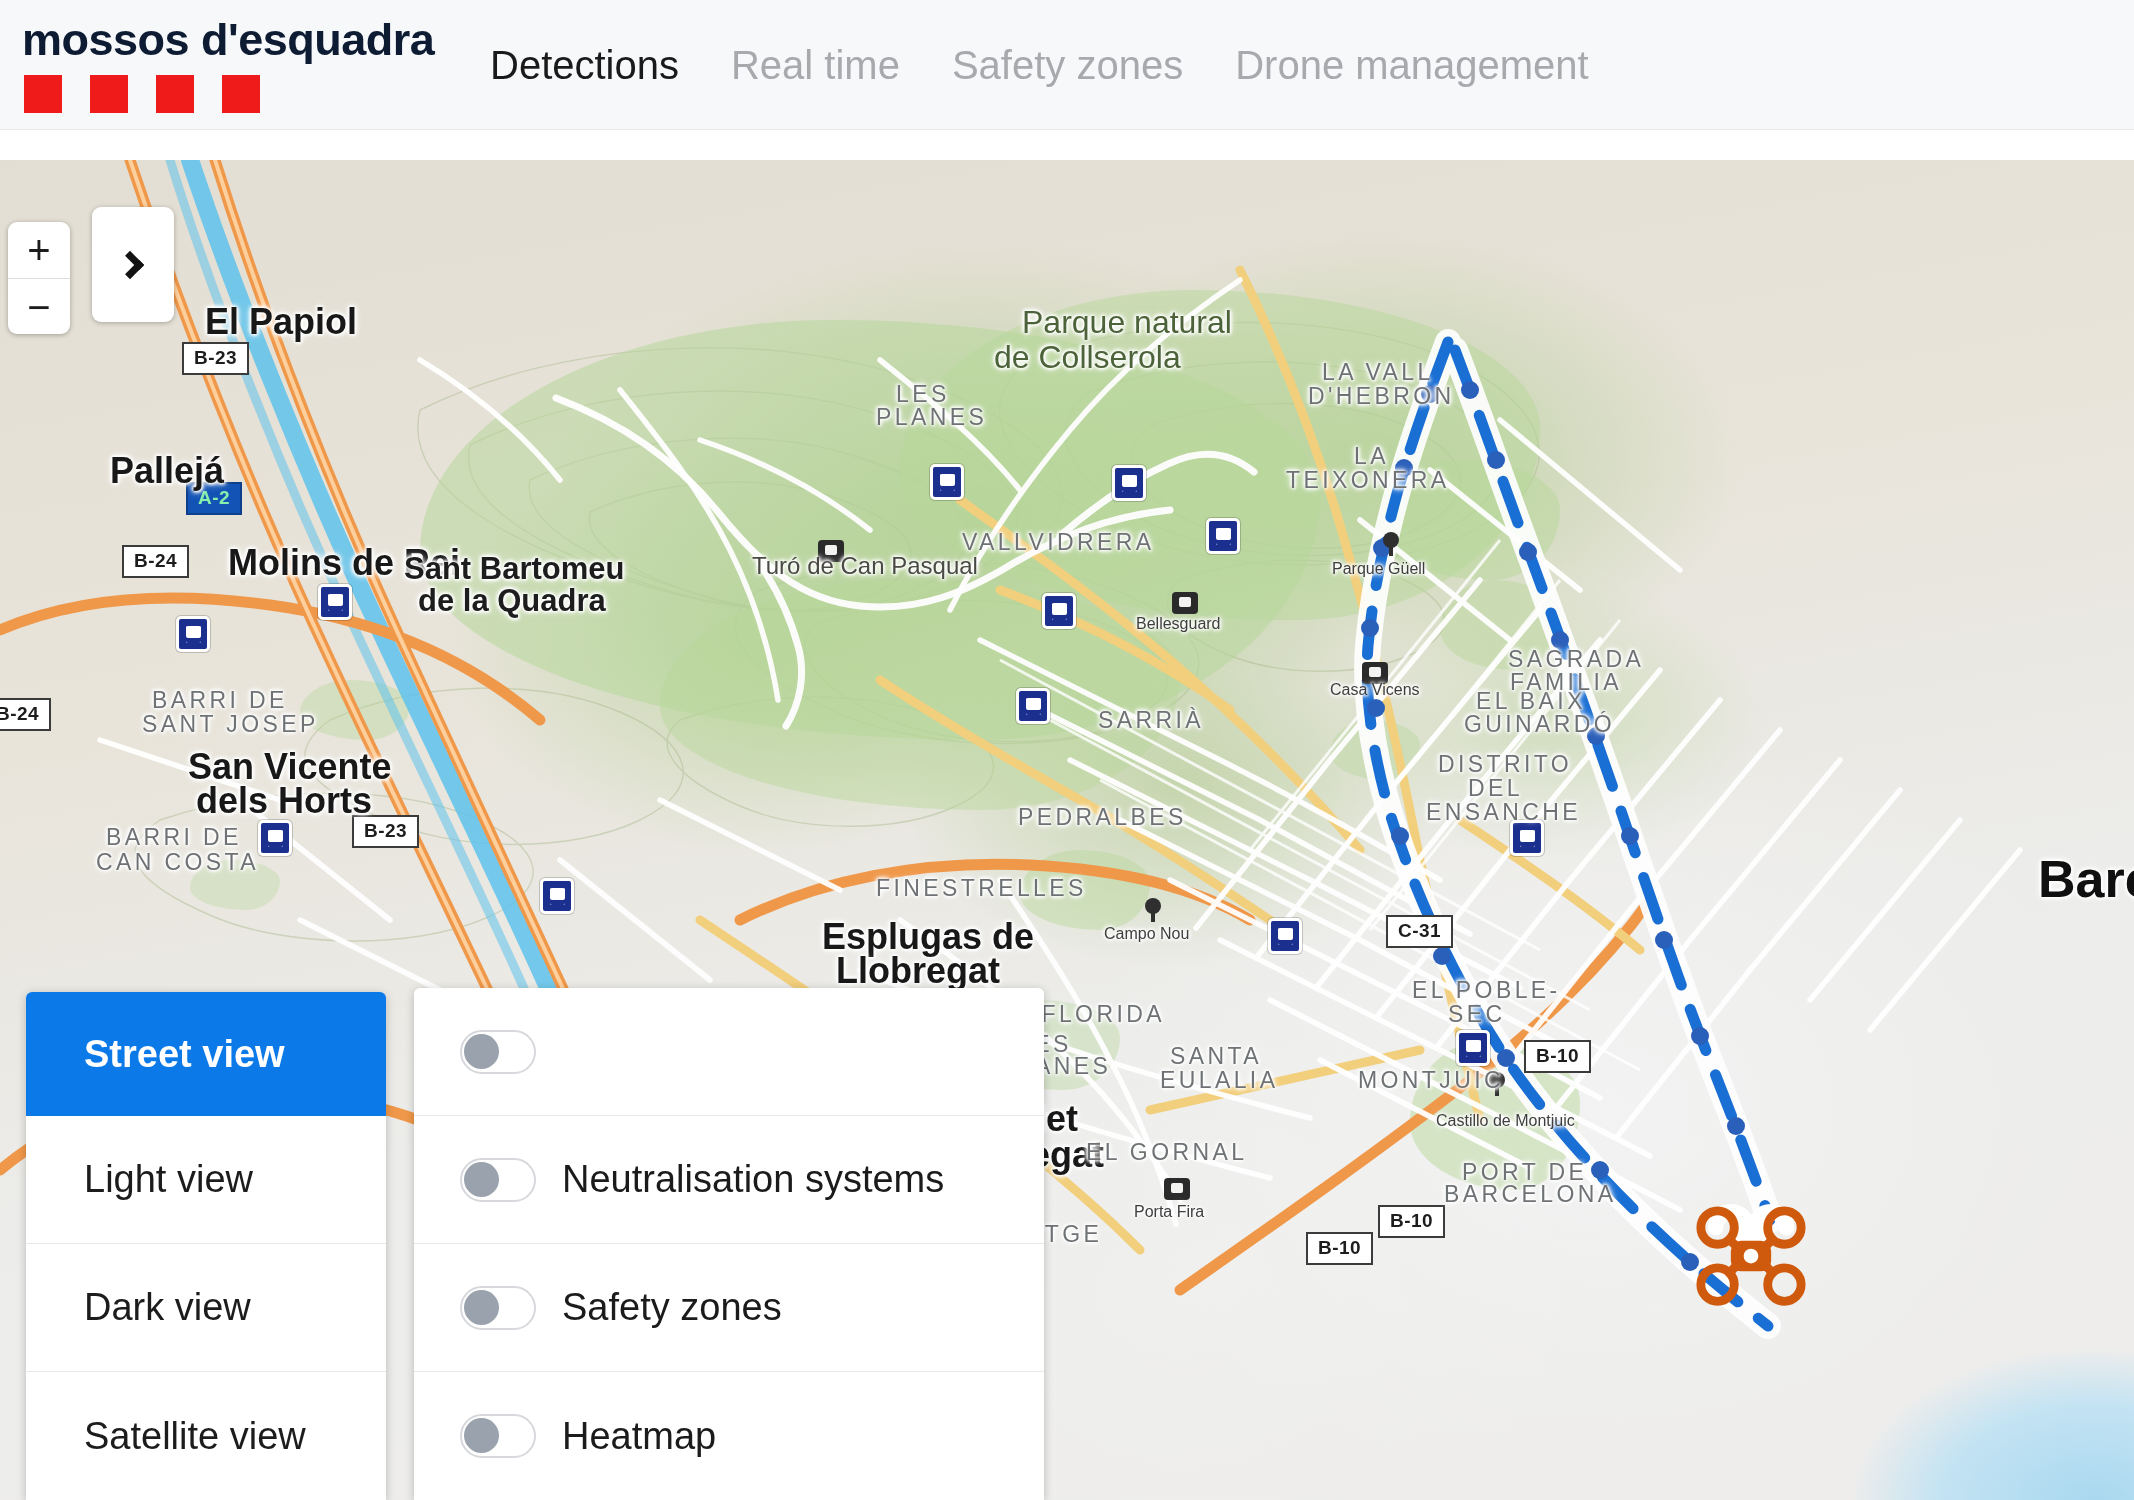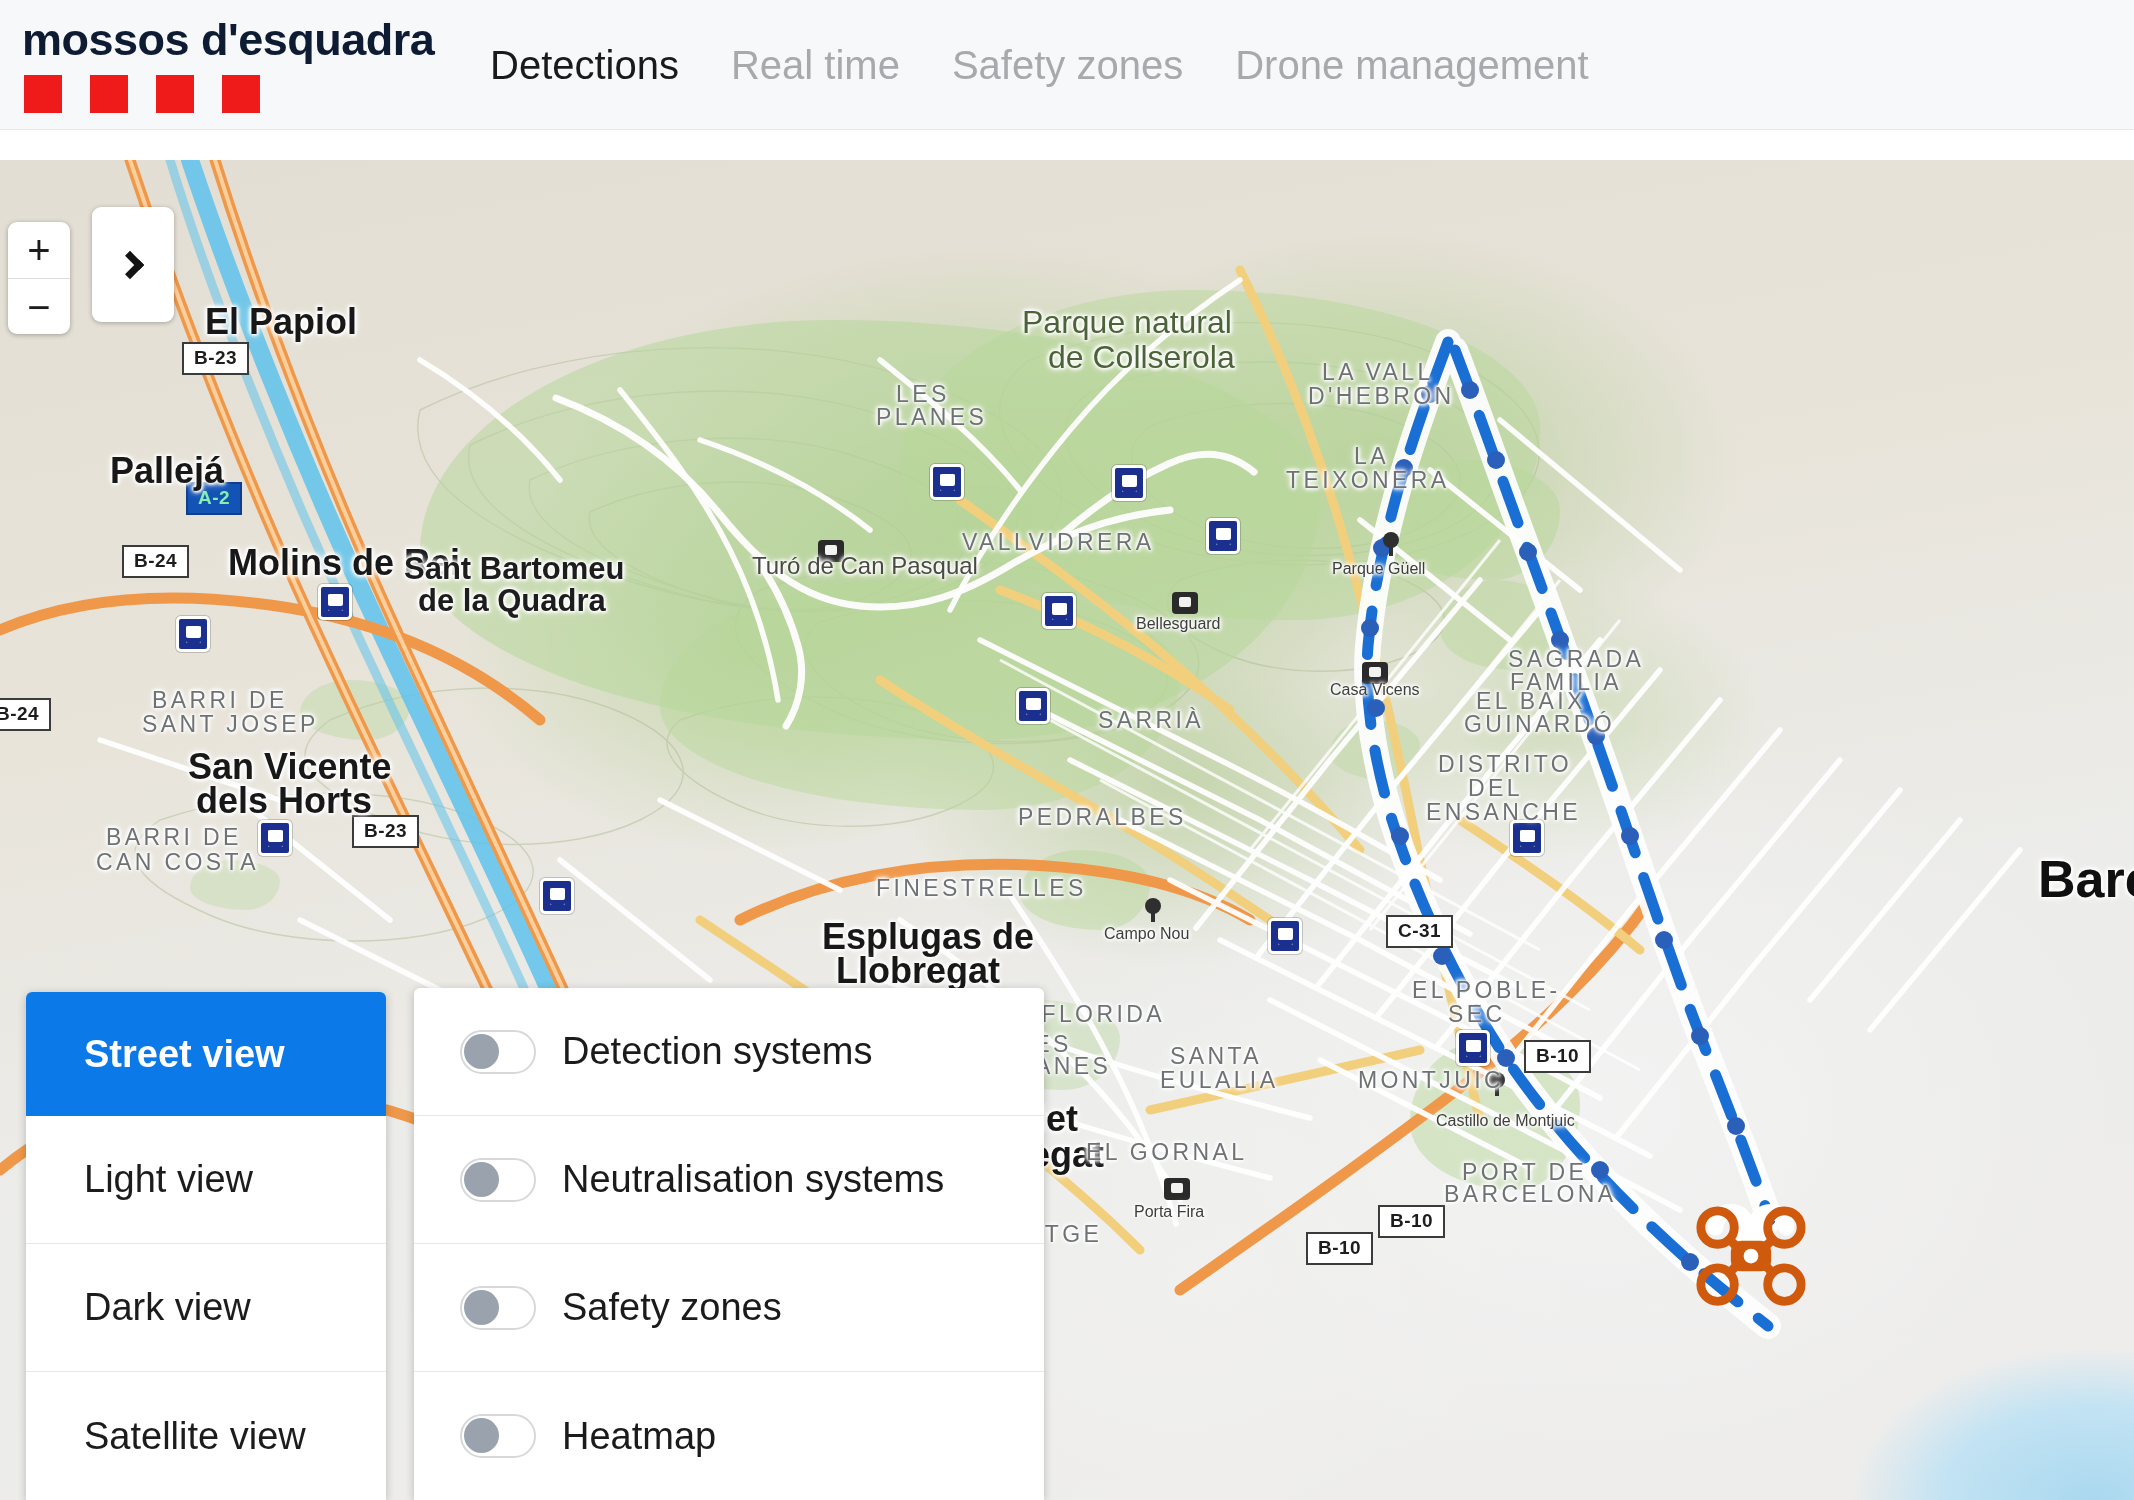--- a/index.html
+++ b/index.html
@@ -478,21 +478,21 @@
       <div class="lbl town2" style="left:404px;top:392px;">Sant Bartomeu</div>
       <div class="lbl town2" style="left:418px;top:424px;">de la Quadra</div>
       <div class="lbl town" style="left:188px;top:588px;">San Vicente</div>
       <div class="lbl town" style="left:196px;top:622px;">dels Horts</div>
       <div class="lbl nbhd" style="left:152px;top:528px;">BARRI DE</div>
       <div class="lbl nbhd" style="left:142px;top:552px;">SANT JOSEP</div>
       <div class="lbl nbhd" style="left:106px;top:665px;">BARRI DE</div>
       <div class="lbl nbhd" style="left:96px;top:690px;">CAN COSTA</div>
       <div class="lbl peak" style="left:752px;top:393px;">Turó de Can Pasqual</div>
       <div class="lbl park" style="left:1022px;top:145px;">Parque natural</div>
-      <div class="lbl park" style="left:1048px;top:180px;">de Collserola</div>
+      <div class="lbl park" style="left:994px;top:180px;">de Collserola</div>
       <div class="lbl nbhd" style="left:896px;top:222px;">LES</div>
       <div class="lbl nbhd" style="left:876px;top:245px;">PLANES</div>
       <div class="lbl nbhd" style="left:962px;top:370px;">VALLVIDRERA</div>
       <div class="lbl nbhd" style="left:1322px;top:200px;">LA VALL</div>
       <div class="lbl nbhd" style="left:1308px;top:224px;">D'HEBRON</div>
       <div class="lbl nbhd" style="left:1354px;top:284px;">LA</div>
       <div class="lbl nbhd" style="left:1286px;top:308px;">TEIXONERA</div>
       <div class="lbl poi" style="left:1332px;top:400px;">Parque Güell</div>
       <div class="lbl poi" style="left:1136px;top:455px;">Bellesguard</div>
       <div class="lbl nbhd" style="left:1098px;top:548px;">SARRIÀ</div>
@@ -543,21 +543,20 @@
       <div class="view-item">Light view</div>
       <div class="view-item">Dark view</div>
       <div class="view-item last">Satellite view</div>
     </div>
 
     <div class="toggle-panel">
       <div class="toggle-row">
         <span class="switch">
             <i></i>
           </span>
-        <span class="toggle-label">Detection systems</span>
       </div>
       <div class="toggle-row">
         <span class="switch">
             <i></i>
           </span>
         <span class="toggle-label">Neutralisation systems</span>
       </div>
       <div class="toggle-row">
         <span class="switch">
             <i></i>

